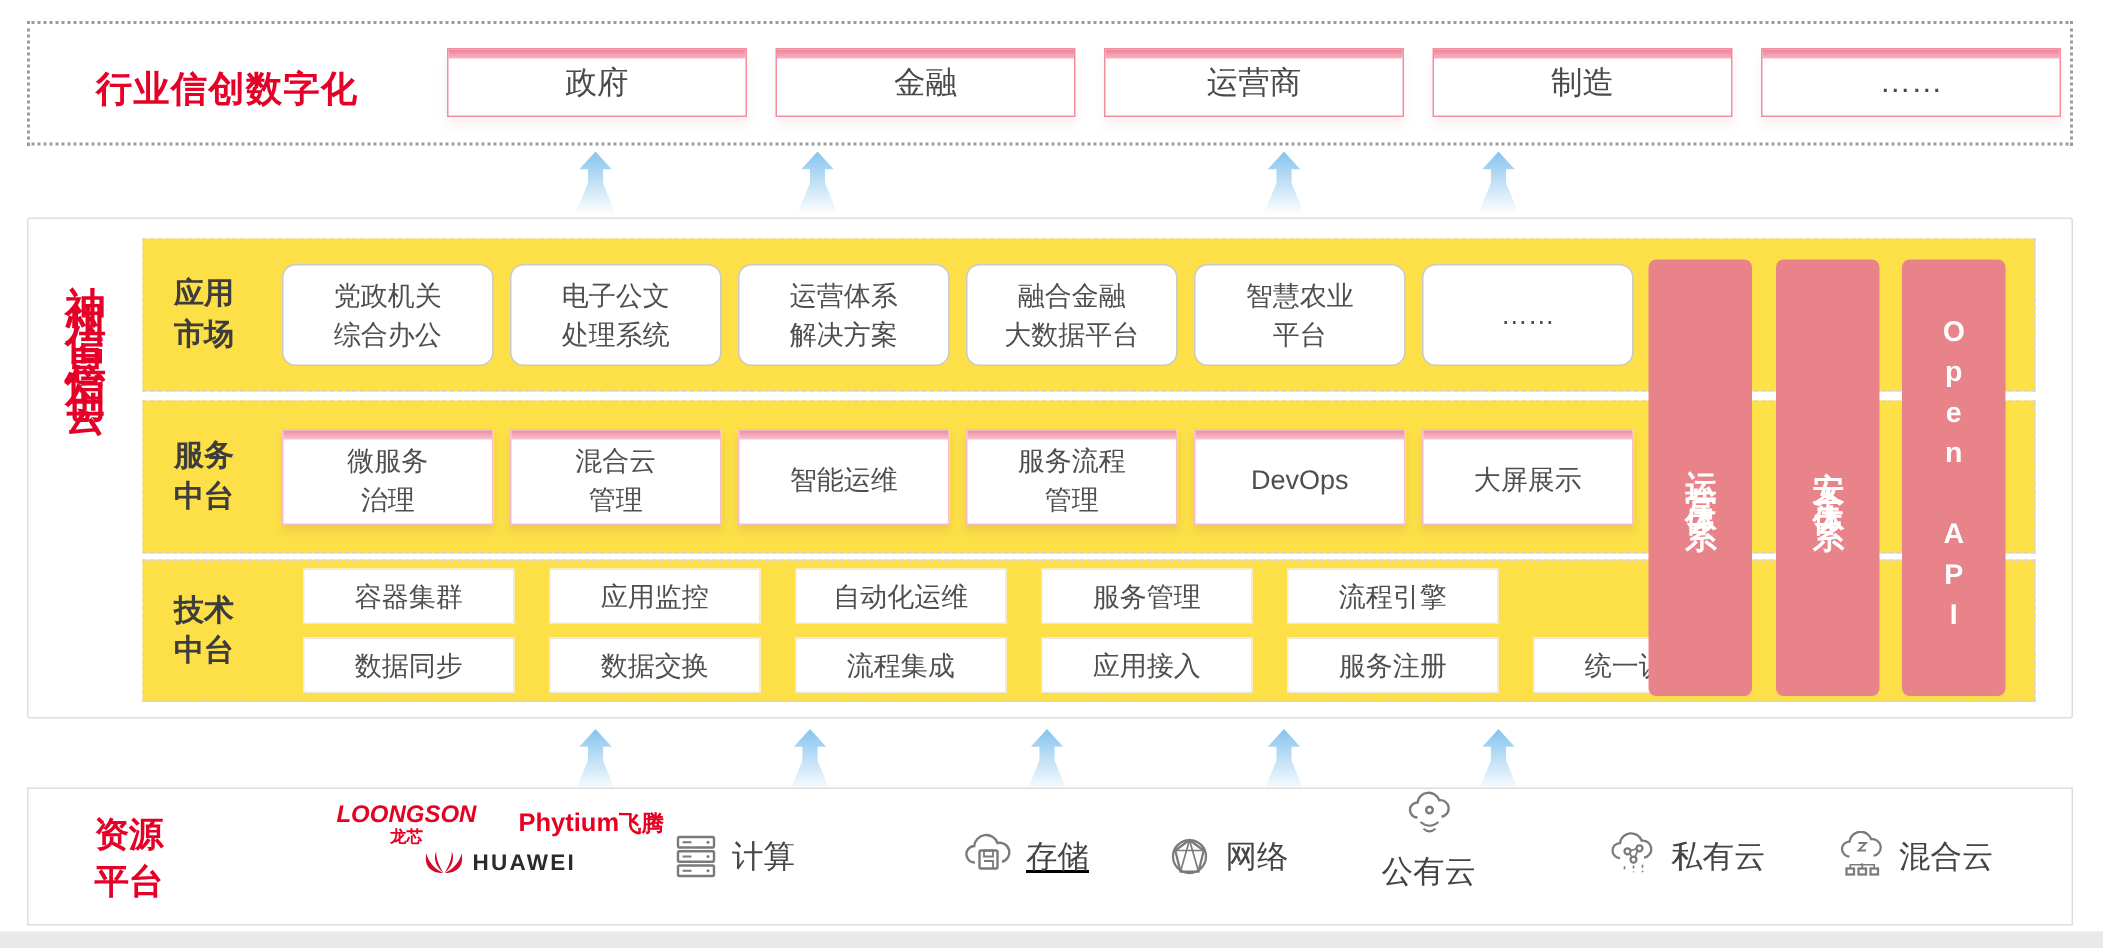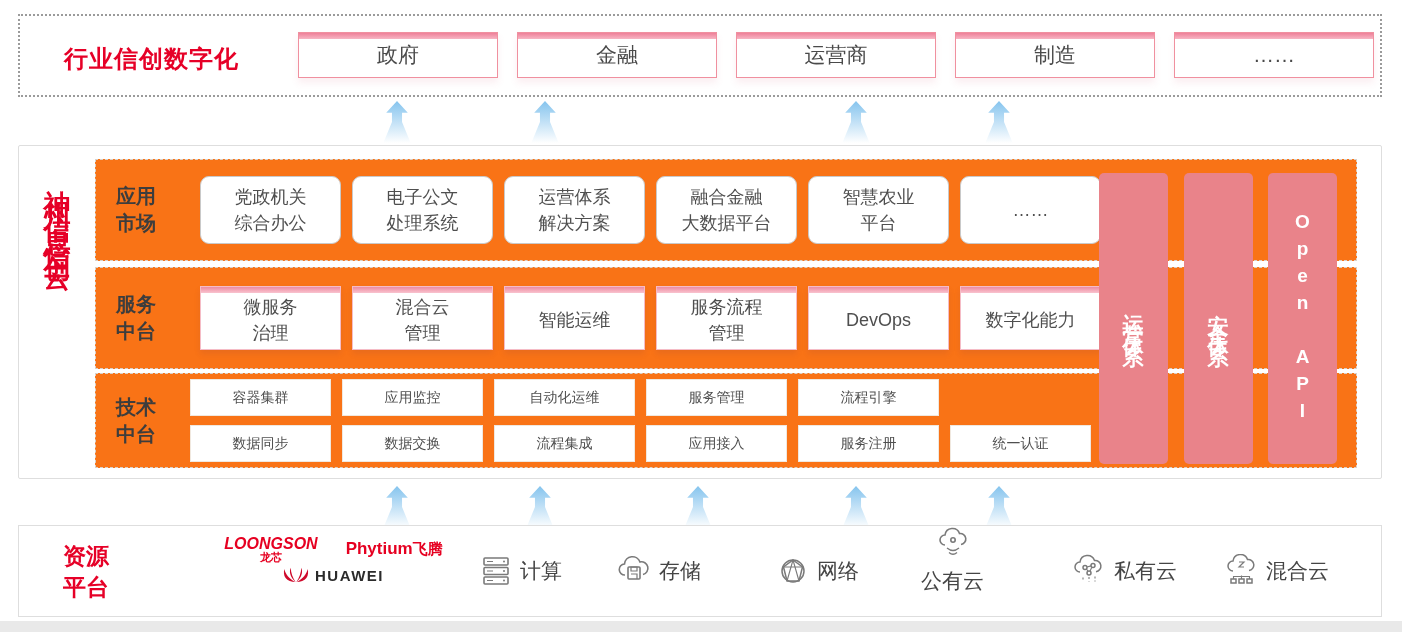--- a/index.html
+++ b/index.html
@@ -22,41 +22,41 @@
       background:linear-gradient(to bottom,#85c4ee 0%,#c8e4f7 55%,rgba(255,255,255,0) 100%);
       clip-path:polygon(50% 0,80% 28%,64% 28%,64% 50%,88% 100%,12% 100%,36% 50%,36% 28%,20% 28%);}
   .capability-label{position:absolute;left:585px;width:240px;top:109px;text-align:center;
       font-size:22px;font-weight:bold;color:#45b5e8;letter-spacing:2px;}
 
   
   .main-box{position:absolute;left:18px;top:145px;width:1364px;height:334px;background:#fff;
             border:1px solid #dedede;border-radius:2px;box-sizing:border-box;}
   .vtitle{position:absolute;left:24px;top:22px;writing-mode:vertical-rl;text-orientation:upright;
           font-size:27px;font-weight:bold;color:#e60027;letter-spacing:13px;line-height:1;}
-  .prow{position:absolute;left:76px;width:1262px;background:#f97316;border:1px dashed #d9d2ca;
+  .prow{position:absolute;left:76px;width:1262px;background:#fde047;border:1px dashed #d9d2ca;
         box-sizing:border-box;display:flex;align-items:center;}
   .row-app{top:13px;height:102px;}
   .row-svc{top:121px;height:102px;}
   .row-tech{top:227px;height:95px;}
   .prow-label{margin-left:20px;width:60px;font-size:20px;font-weight:bold;color:#3d3d3d;line-height:1.35;}
   .prow-label span{display:block;}
-  .pboxes{margin-left:24px;display:flex;gap:11px;align-items:center;}
+  .pboxes{margin-left:12px;display:flex;gap:11px;align-items:center;}
   .app-box{width:141px;height:68px;background:#fff;border:1px solid #c9c9c9;border-radius:9px;
            box-sizing:border-box;display:flex;flex-direction:column;justify-content:center;align-items:center;
            font-size:18px;color:#4f4f4f;line-height:1.45;}
   .svc-box{position:relative;width:141px;height:64px;background:#fff;border:1px solid #f5bcc6;
            box-sizing:border-box;display:flex;flex-direction:column;justify-content:center;align-items:center;
            font-size:18px;color:#4f4f4f;line-height:1.4;padding-top:5px;
            box-shadow:0 4px 6px rgba(120,60,70,.12);}
   .svc-box::before{content:"";position:absolute;top:0;left:0;right:0;height:6px;
            background:linear-gradient(to bottom,#ee8ba0,#f9c3cf);}
   .tech-grid{margin-left:14px;display:flex;flex-direction:column;gap:9px;}
   .tech-row{display:flex;gap:11px;}
   .tech-box{width:141px;height:37px;background:#fff;border:1px solid #f0e8df;box-sizing:border-box;
-            display:flex;align-items:center;justify-content:center;font-size:14px;color:#4f4f4f;}
+            display:flex;align-items:center;justify-content:center;font-size:18px;color:#4f4f4f;margin-left:12px;}
   .side-bar{position:absolute;top:27px;width:69px;height:291px;background:#e9838a;border-radius:5px;
             display:flex;align-items:center;justify-content:center;}
   .side-bar span{writing-mode:vertical-rl;text-orientation:upright;color:#fff;font-weight:bold;
             font-size:21px;letter-spacing:11px;line-height:1;}
   .side-bar.openapi span{font-size:19px;letter-spacing:6px;}
 
   
   .res-box{position:absolute;left:18px;top:525px;width:1364px;height:92px;background:#fff;
            border:1px solid #dedede;box-sizing:border-box;}
   .res-label{position:absolute;left:44px;top:15px;font-size:23px;font-weight:bold;color:#e60027;line-height:1.35;}
@@ -160,21 +160,21 @@
             <span>智能运维</span>
           </div>
         <div class="svc-box">
             <span>服务流程</span>
             <span>管理</span>
           </div>
         <div class="svc-box">
             <span>DevOps</span>
           </div>
         <div class="svc-box">
-            <span>数字化能力</span>
+            <span>大屏展示</span>
           </div>
       </div>
     </div>
 
     <div class="prow row-tech">
       <div class="prow-label">
         <span>技术</span>
         <span>中台</span>
       </div>
       <div class="tech-grid">
@@ -237,38 +237,38 @@
               <path d="M12 0 C12 8 15 15 19.5 22 C15.5 19 12 14 11 9 C10.3 5.5 11 2 12 0Z"></path>
               <path d="M38 2 C36 10 31 17 21 22 C27 22 33 20 36 16 C39 12 39 6 38 2Z"></path>
               <path d="M28 0 C28 8 25 15 20.5 22 C24.5 19 28 14 29 9 C29.7 5.5 29 2 28 0Z"></path>
             </g>
           </svg>
         </span>
         <span class="hw-text">HUAWEI</span>
       </div>
     </div>
 
-    <div class="res-item" style="left:460px;text-align:right;">
+    <div class="res-item" style="left:428px;text-align:right;">
       <span>
         <svg width="34" height="34" viewBox="0 0 34 34">
             <g fill="none" stroke="#7a7a7a" stroke-width="1.6">
           <rect x="5" y="4" width="24" height="7" rx="1"></rect>
               <rect x="5" y="13.5" width="24" height="7" rx="1"></rect>
               <rect x="5" y="23" width="24" height="7" rx="1"></rect>
           <path d="M8 7.5h6 M8 17h6 M8 26.5h6" stroke-width="1.2"></path>
           <circle cx="25" cy="7.5" r="1" fill="#7a7a7a" stroke="none"></circle>
               <circle cx="25" cy="17" r="1" fill="#7a7a7a" stroke="none"></circle>
               <circle cx="25" cy="26.5" r="1" fill="#7a7a7a" stroke="none"></circle>
         </g>
           </svg>
       </span>
       <span class="lbl">计算</span>
     </div>
 
-    <div class="res-item" style="left:597px;">
+    <div class="res-item" style="left:622px;text-decoration:underline;">
       <span>
         <svg width="36" height="34" viewBox="0 0 36 34">
             <g fill="none" stroke="#7a7a7a" stroke-width="1.6">
           <path d="M9 21 a5.5 5.5 0 0 1 -0.5-11 a8 8 0 0 1 15.5-2 a6 6 0 0 1 3 12.5"></path>
           <rect x="12" y="13" width="12" height="12" rx="1"></rect>
               <path d="M15 13 h6 v4 h-6 Z M15 20 h6 v5" stroke-width="1.2"></path>
         </g>
           </svg>
       </span>
       <span class="lbl">存储</span>

